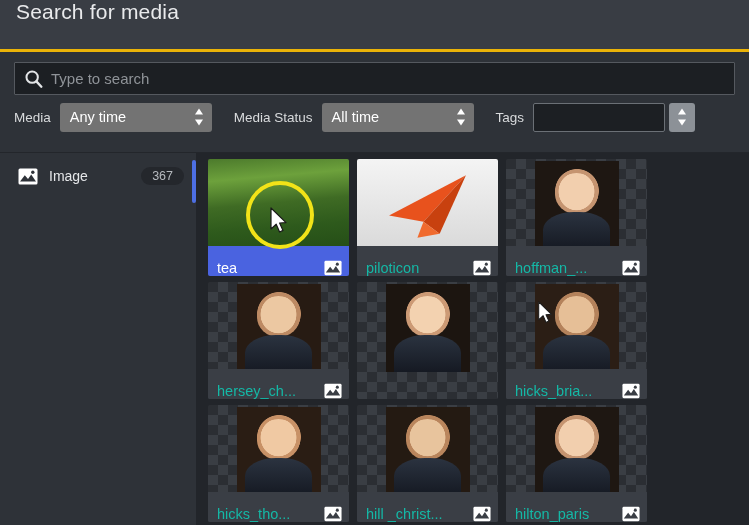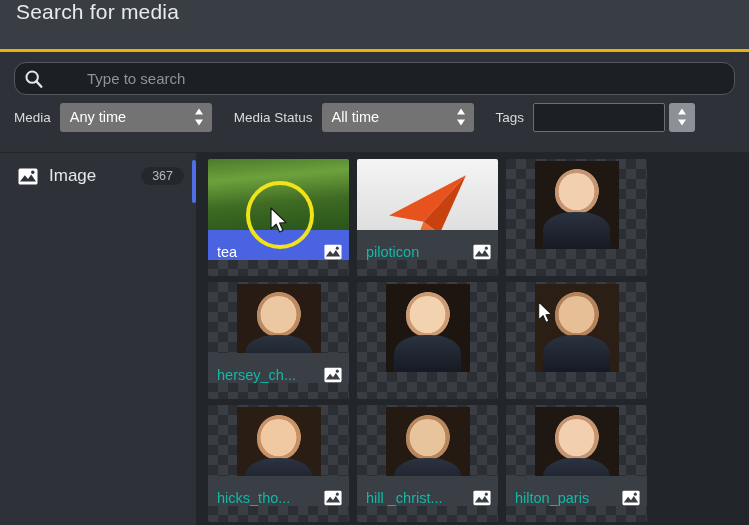--- a/index.html
+++ b/index.html
@@ -31,24 +31,23 @@
   
   .searchstrip {
     background: #2e3238;
     padding: 10px 14px 0 14px;
   }
   .searchbox {
     position: relative;
     height: 33px;
     background: #1c1f23;
     border: 1px solid #55595f;
-    border-radius: 12px;
+    border-radius: 1px;
     display: flex; align-items: center;
     padding-left: 8px;
-    gap: 36px;
   }
   .search-icon { width: 22px; height: 22px; display:block; flex: 0 0 auto; }
   .search-ph {
     color: #8f9398;
     font-size: 15px;
     margin-left: 6px;
   }
 
   
   .filters {
@@ -121,21 +120,21 @@
     flex: 0 0 auto;
     position: relative;
   }
   .side-item {
     height: 34px;
     display: flex; align-items: center;
     padding: 0 12px 0 18px;
     cursor: pointer;
   }
   .side-ico { width: 20px; height: 17px; flex: 0 0 auto; }
-  .side-label { color: #e4e6e8; font-size: 17px; margin-left: 11px; flex: 1 1 auto; }
+  .side-label { color: #e4e6e8; font-size: 14px; margin-left: 11px; flex: 1 1 auto; }
   .badge {
     background: #24272c;
     color: #b6babf;
     font-size: 12.5px;
     border-radius: 10px;
     padding: 3px 11px;
     line-height: 1;
   }
 
   .scrollrail {
@@ -184,21 +183,21 @@
     left: 50%; top: 2px;
     transform: translateX(-50%);
     width: 84px; height: 88px;
     background: #050505;
     overflow: hidden;
   }
   .photo.full { width: 141px; left: 0; transform: none; top: 0; height: 91px; }
 
   .caption {
     position: absolute;
-    left: 0; right: 0; bottom: 16px;
+    left: 0; right: 0; bottom: 0;
     height: 30px;
     background: #3a3e45;
     display: flex; align-items: center;
     padding: 13px 7px 0 9px;
   }
   .caption .cname {
     color: #14b8a6;
     font-size: 14.5px;
     white-space: nowrap;
     overflow: hidden;
@@ -322,20 +321,28 @@
 </svg>
       </div>
     </div>
           </div>
           <div class="cell">
     <div class="tile">
       <div class="photo" style="background:radial-gradient(circle at 50% 34%, #f2cfae 0 16%, #c59470 17% 30%, #1e1712 31% 100%);">
     <div class="f-skin" style="left:24%;top:14%;width:52%;height:46%;background:radial-gradient(ellipse at 50% 45%, #f2cfae 0 58%, #c59470 60% 100%);"></div>
     <div class="f-skin" style="left:10%;top:58%;width:80%;height:44%;border-radius:46% 46% 0 0;background:linear-gradient(180deg,#2b3340,#141821);"></div>
   </div>
+      <div class="caption">
+        <span class="cname">hoffman_...</span>
+        <svg class="img-badge" viewBox="0 0 20 17">
+  <rect x="0.5" y="0.5" width="19" height="16" rx="1.5" fill="#ffffff"></rect>
+  <path d="M2 13.5 L6.8 7.2 L10 11 L13.2 6.4 L18 13.5 Z" fill="#3a3e45"></path>
+  <circle cx="14.8" cy="4.2" r="1.7" fill="#3a3e45"></circle>
+</svg>
+      </div>
     </div>
           </div>
           <div class="cell">
     <div class="tile">
       <div class="photo" style="background:radial-gradient(circle at 50% 34%, #ecc8a2 0 16%, #bd8a63 17% 30%, #271b13 31% 100%);">
     <div class="f-skin" style="left:24%;top:14%;width:52%;height:46%;background:radial-gradient(ellipse at 50% 45%, #ecc8a2 0 58%, #bd8a63 60% 100%);"></div>
     <div class="f-skin" style="left:10%;top:58%;width:80%;height:44%;border-radius:46% 46% 0 0;background:linear-gradient(180deg,#2b3340,#141821);"></div>
   </div>
       <div class="caption">
         <span class="cname">hersey_ch...</span>
@@ -354,20 +361,28 @@
     <div class="f-skin" style="left:10%;top:58%;width:80%;height:44%;border-radius:46% 46% 0 0;background:linear-gradient(180deg,#2b3340,#141821);"></div>
   </div>
     </div>
           </div>
           <div class="cell">
     <div class="tile">
       <div class="photo" style="background:radial-gradient(circle at 50% 34%, #e6bf97 0 16%, #b4825b 17% 30%, #2b1e15 31% 100%);">
     <div class="f-skin" style="left:24%;top:14%;width:52%;height:46%;background:radial-gradient(ellipse at 50% 45%, #e6bf97 0 58%, #b4825b 60% 100%);"></div>
     <div class="f-skin" style="left:10%;top:58%;width:80%;height:44%;border-radius:46% 46% 0 0;background:linear-gradient(180deg,#2b3340,#141821);"></div>
   </div>
+      <div class="caption">
+        <span class="cname">hicks_bria...</span>
+        <svg class="img-badge" viewBox="0 0 20 17">
+  <rect x="0.5" y="0.5" width="19" height="16" rx="1.5" fill="#ffffff"></rect>
+  <path d="M2 13.5 L6.8 7.2 L10 11 L13.2 6.4 L18 13.5 Z" fill="#3a3e45"></path>
+  <circle cx="14.8" cy="4.2" r="1.7" fill="#3a3e45"></circle>
+</svg>
+      </div>
     </div>
           </div>
           <div class="cell">
     <div class="tile">
       <div class="photo" style="background:radial-gradient(circle at 50% 34%, #f0c9a3 0 16%, #c89166 17% 30%, #2a1d14 31% 100%);">
     <div class="f-skin" style="left:24%;top:14%;width:52%;height:46%;background:radial-gradient(ellipse at 50% 45%, #f0c9a3 0 58%, #c89166 60% 100%);"></div>
     <div class="f-skin" style="left:10%;top:58%;width:80%;height:44%;border-radius:46% 46% 0 0;background:linear-gradient(180deg,#2b3340,#141821);"></div>
   </div>
       <div class="caption">
         <span class="cname">hicks_tho...</span>

